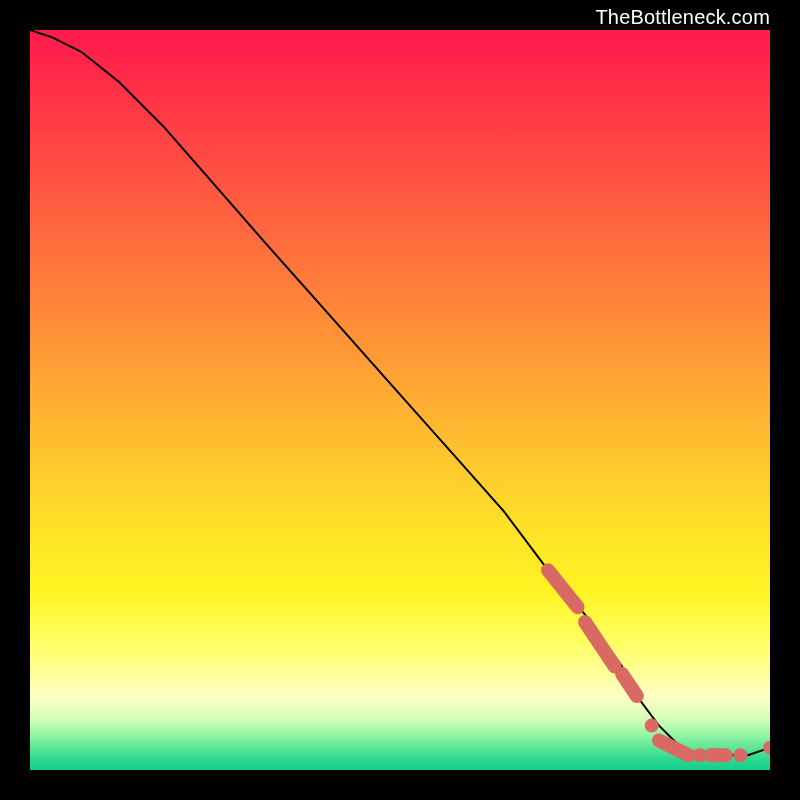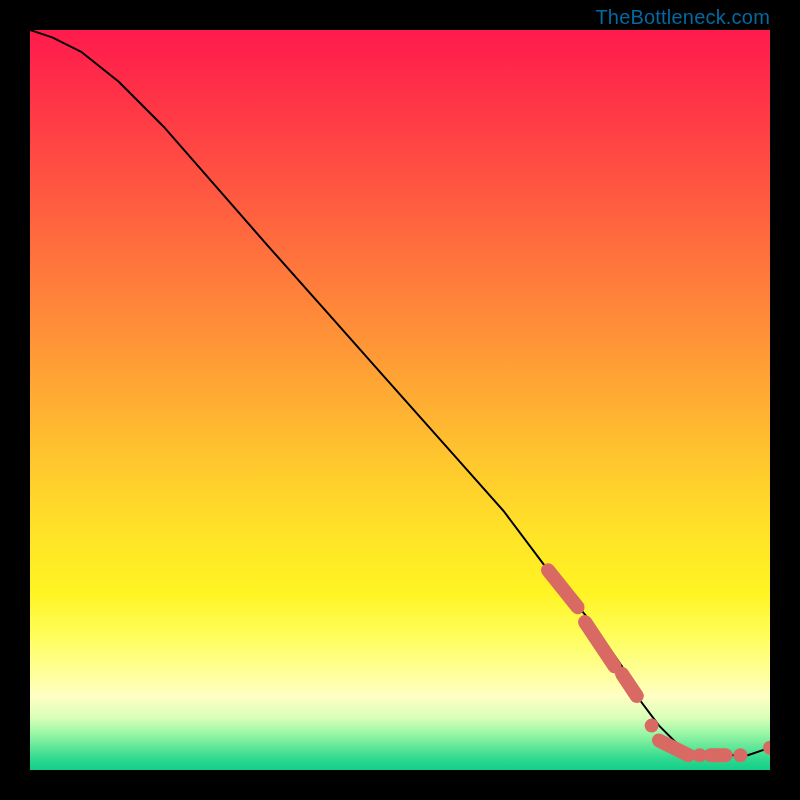--- a/index.html
+++ b/index.html
@@ -50,21 +50,21 @@
   .overlay-svg {
     position: absolute;
     inset: 0;
     width: 100%;
     height: 100%;
   }
   .attribution {
     position: absolute;
     top: 6px;
     right: 30px;
-    color: #0369a1;
+    color: #ffffff;
     font-size: 20px;
     font-weight: 500;
     letter-spacing: 0.2px;
     font-family: Arial, Helvetica, sans-serif;
   }
   .curve {
     fill: none;
     stroke: #000;
     stroke-width: 2;
     stroke-linejoin: round;

